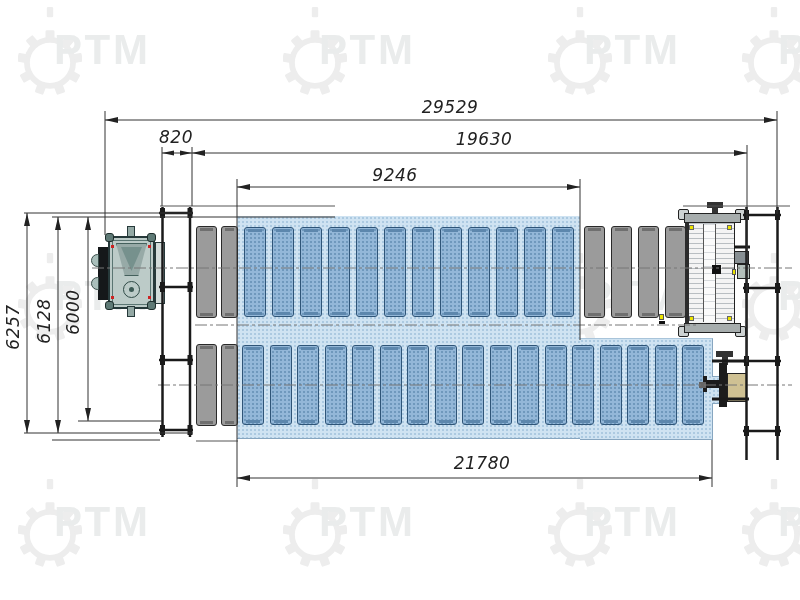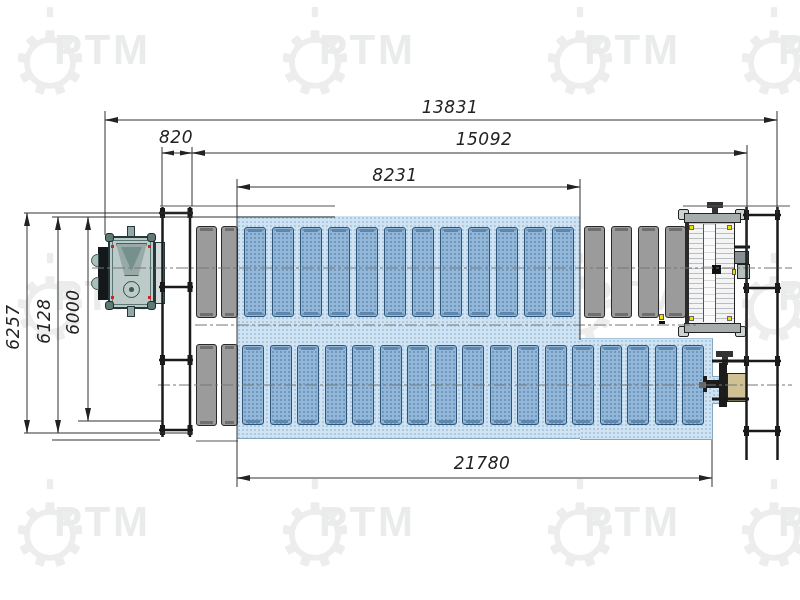--- a/index.html
+++ b/index.html
@@ -470,22 +470,22 @@
         <polygon points="712,478 699,475 699,481"></polygon>
       <polygon points="27,213 24,226 30,226"></polygon>
         <polygon points="27,433 24,420 30,420"></polygon>
       <polygon points="58,217 55,230 61,230"></polygon>
         <polygon points="58,433 55,420 61,420"></polygon>
       <polygon points="88,217 85,230 91,230"></polygon>
         <polygon points="88,421 85,408 91,408"></polygon>
     </g>
   </svg>
 
-  <span class="dim-label" style="left:450px;top:107px;">13831</span>
+  <span class="dim-label" style="left:450px;top:107px;">29529</span>
   <span class="dim-label" style="left:176px;top:137px;">820</span>
-  <span class="dim-label" style="left:484px;top:139px;">15092</span>
-  <span class="dim-label" style="left:395px;top:175px;">8231</span>
+  <span class="dim-label" style="left:484px;top:139px;">19630</span>
+  <span class="dim-label" style="left:395px;top:175px;">9246</span>
   <span class="dim-label" style="left:482px;top:463px;">21780</span>
   <span class="dim-label vert" style="left:13px;top:327px;">6257</span>
   <span class="dim-label vert" style="left:44px;top:321px;">6128</span>
   <span class="dim-label vert" style="left:73px;top:312px;">6000</span>
 
 </div>
 
 </body></html>

